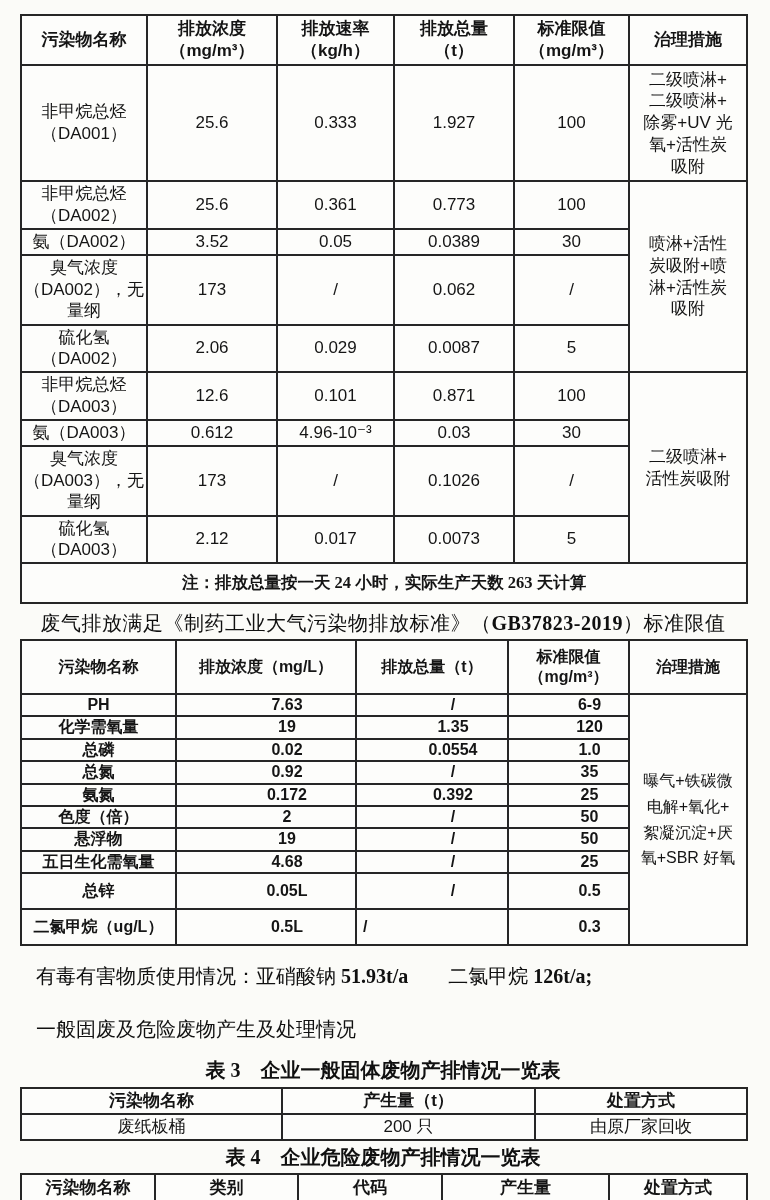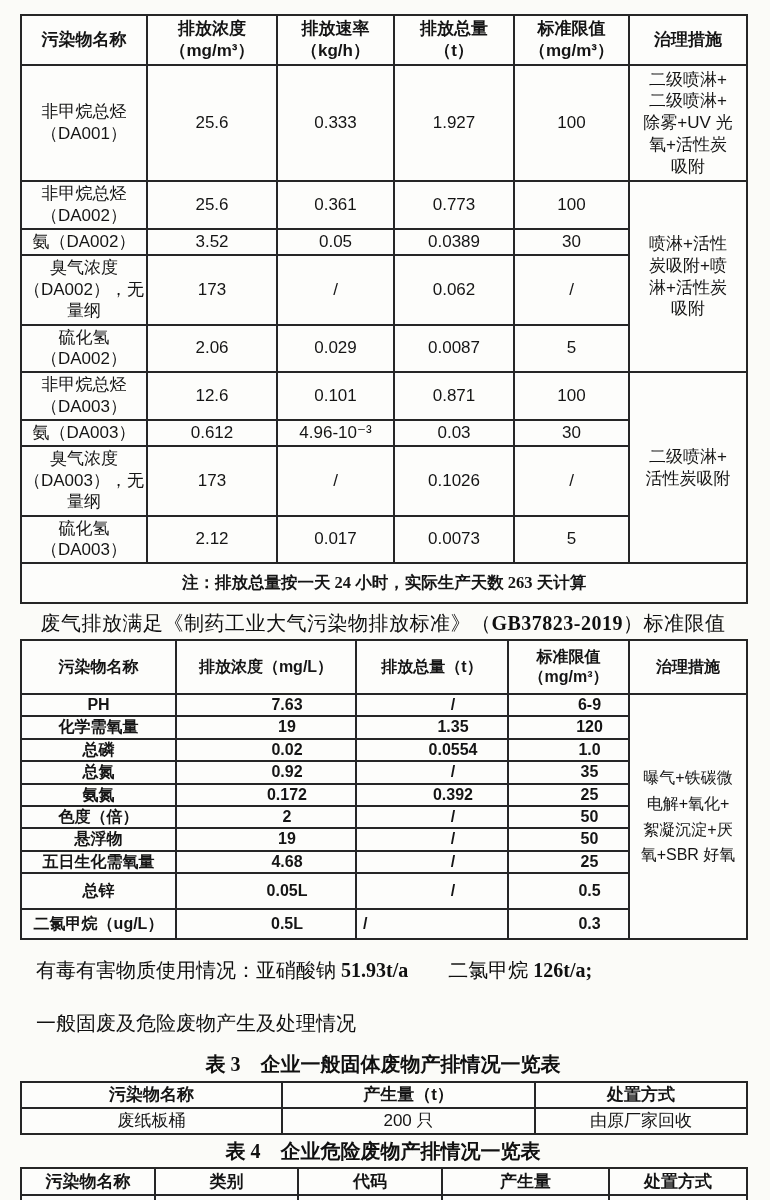--- a/index.html
+++ b/index.html
@@ -240,21 +240,21 @@
         <td class="num">4.68</td>
         <td class="num">/</td>
         <td class="num">25</td>
       </tr>
       <tr style="height:36px">
         <td class="name">总锌</td>
         <td class="num">0.05L</td>
         <td class="num">/</td>
         <td class="num">0.5</td>
       </tr>
-      <tr style="height:30px">
+      <tr style="height:36px">
         <td class="name">二氯甲烷（ug/L）</td>
         <td class="num">0.5L</td>
         <td class="num left">/</td>
         <td class="num">0.3</td>
       </tr>
     </tbody>
   </table>
 
   <p class="para p-toxic"><span>有毒有害物质使用情况：亚硝酸钠 </span><b>51.93t/a</b><span>　　二氯甲烷 </span><b>126t/a;</b></p>
 

